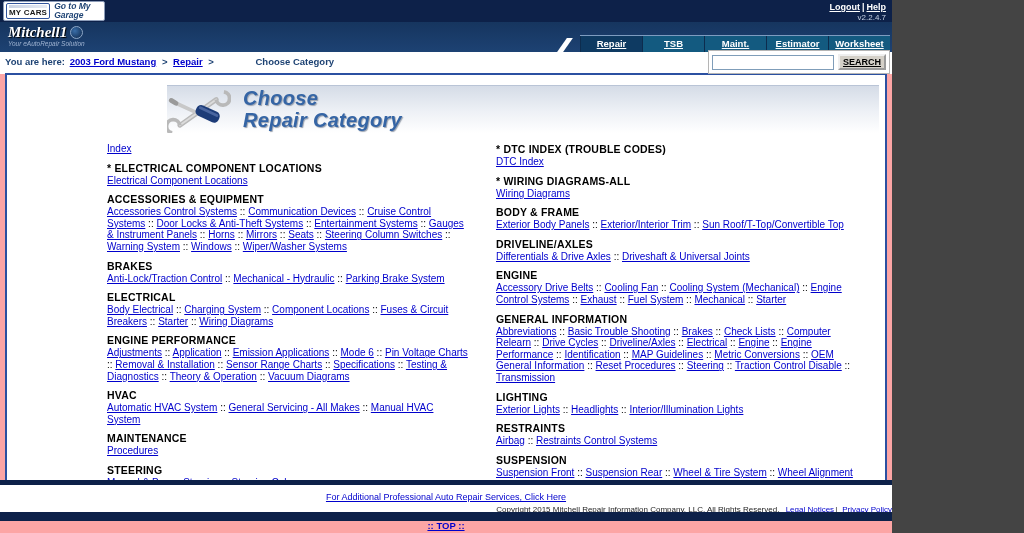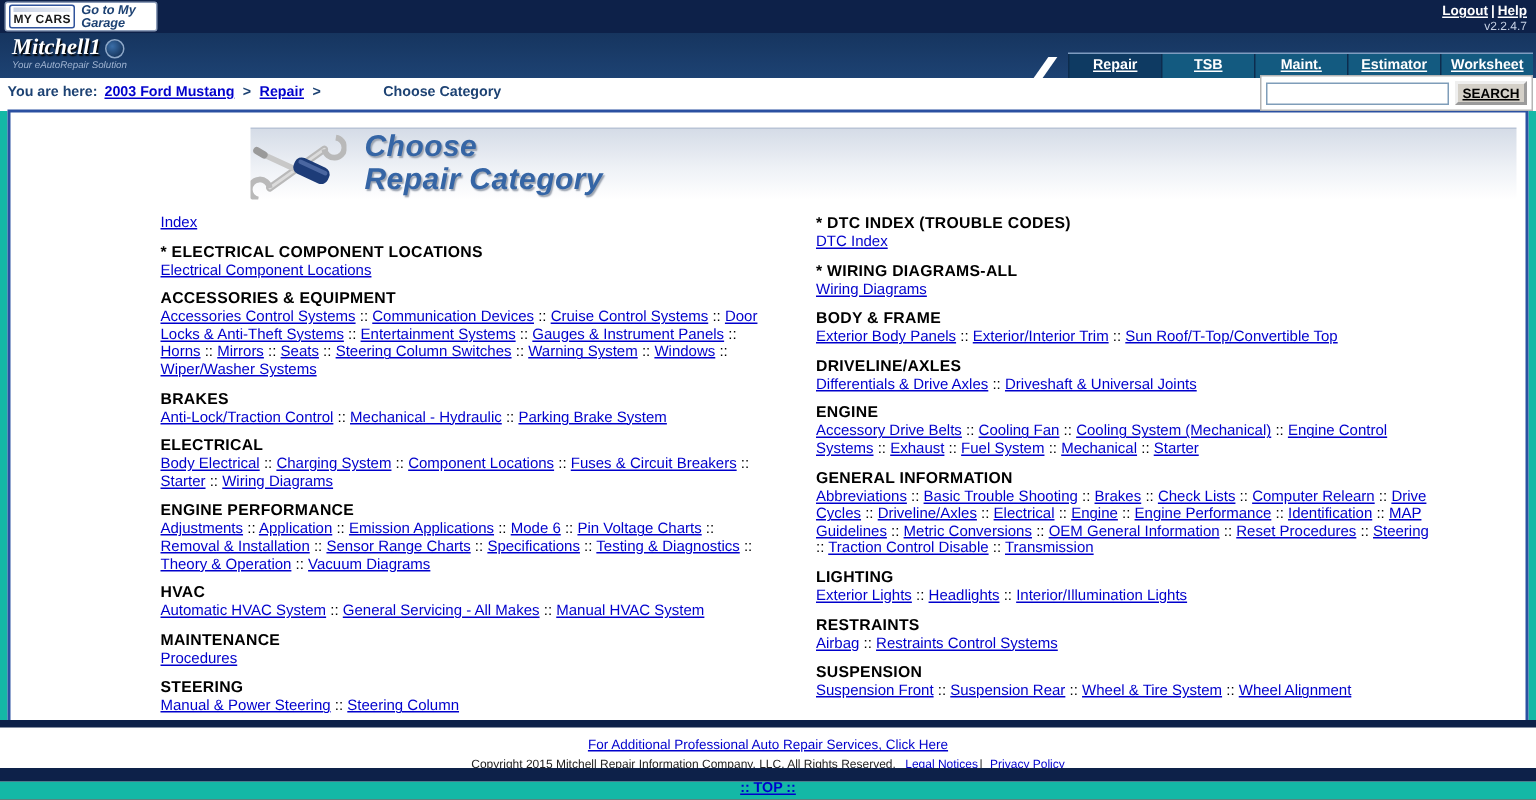--- a/index.html
+++ b/index.html
@@ -1,18 +1,18 @@
 <!DOCTYPE html>
 <html style="--link: #0000cc; --navy: #0d2149; --band: #1d4273; --tab: #135a80; --tab-active: #0e3a62; --title-blue: #3565a5; --content-border: #2b50a1;"><head>
 <meta charset="utf-8">
 <style>
   * { margin:0; padding:0; box-sizing:border-box; }
   html,body { background:#444; }
   .app {
-    position:relative; width:1024px; height:533px; background:#14b8a6;
+    position:relative; width:892px; height:533px; background:#fca5a5;
     font-family:"Liberation Sans", sans-serif; overflow:hidden;
   }
   
   .topbar { height:22px; background:var(--navy,#0d2149); position:relative; }
   .mycars {
     position:absolute; left:3px; top:1px; height:20px; background:#fff;
     border:1px solid #8c9cb8; border-radius:2px; display:flex; align-items:center;
     padding:0 4px 0 2px; gap:4px; cursor:pointer;
   }
   .plate { border:1px solid #31549c; border-radius:2px; background:#fff; padding:0 2px 1px; }
@@ -76,21 +76,21 @@
   .section { margin-bottom:7px; }
   .sec-title { font-size:10.5px; font-weight:bold; color:#000; margin-bottom:1px; letter-spacing:.2px; }
   .sec-links { font-size:10px; line-height:1.16; color:#000; }
   .cat-link { color:var(--link,#0000cc); text-decoration:underline; cursor:pointer; }
   
   .footer { position:absolute; left:0; right:0; bottom:12px; height:41px; background:#fff; }
   .f-bar { height:5px; background:var(--navy,#0d2149); }
   .f-bar.bottom { height:9px; position:absolute; bottom:0; left:0; right:0; }
   .f-white { text-align:center; padding-top:1px; line-height:1.15; }
   .f-link { color:var(--link,#0000cc); font-size:9px; text-decoration:underline; cursor:pointer; }
-  .f-copy { font-size:8px; color:#222; margin-top:1px; }
+  .f-copy { font-size:8px; color:#222; margin-top:1px;text-align:right; }
   .f-copy .pipe2 { color:#222; margin:0 1px; }
   .f-copy .f-link { font-size:8px; margin-left:4px; }
   .f-top { display:inline-block; font-size:9.5px; font-weight:bold; color:var(--link,#0000cc); text-decoration:underline; cursor:pointer; margin-top:1px; }
 </style>
 </head>
 <body>
 
 <div class="app">
 
   <div class="topbar">

